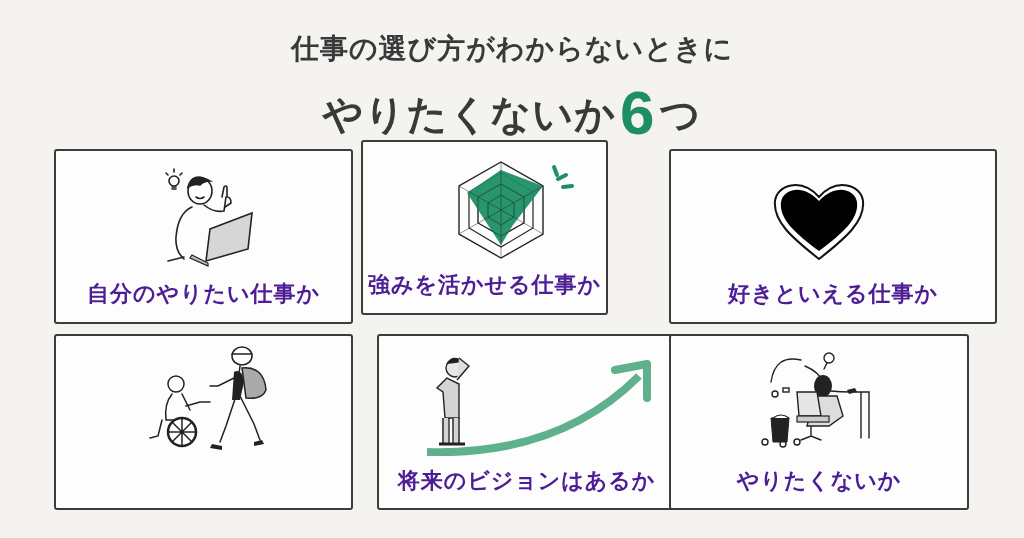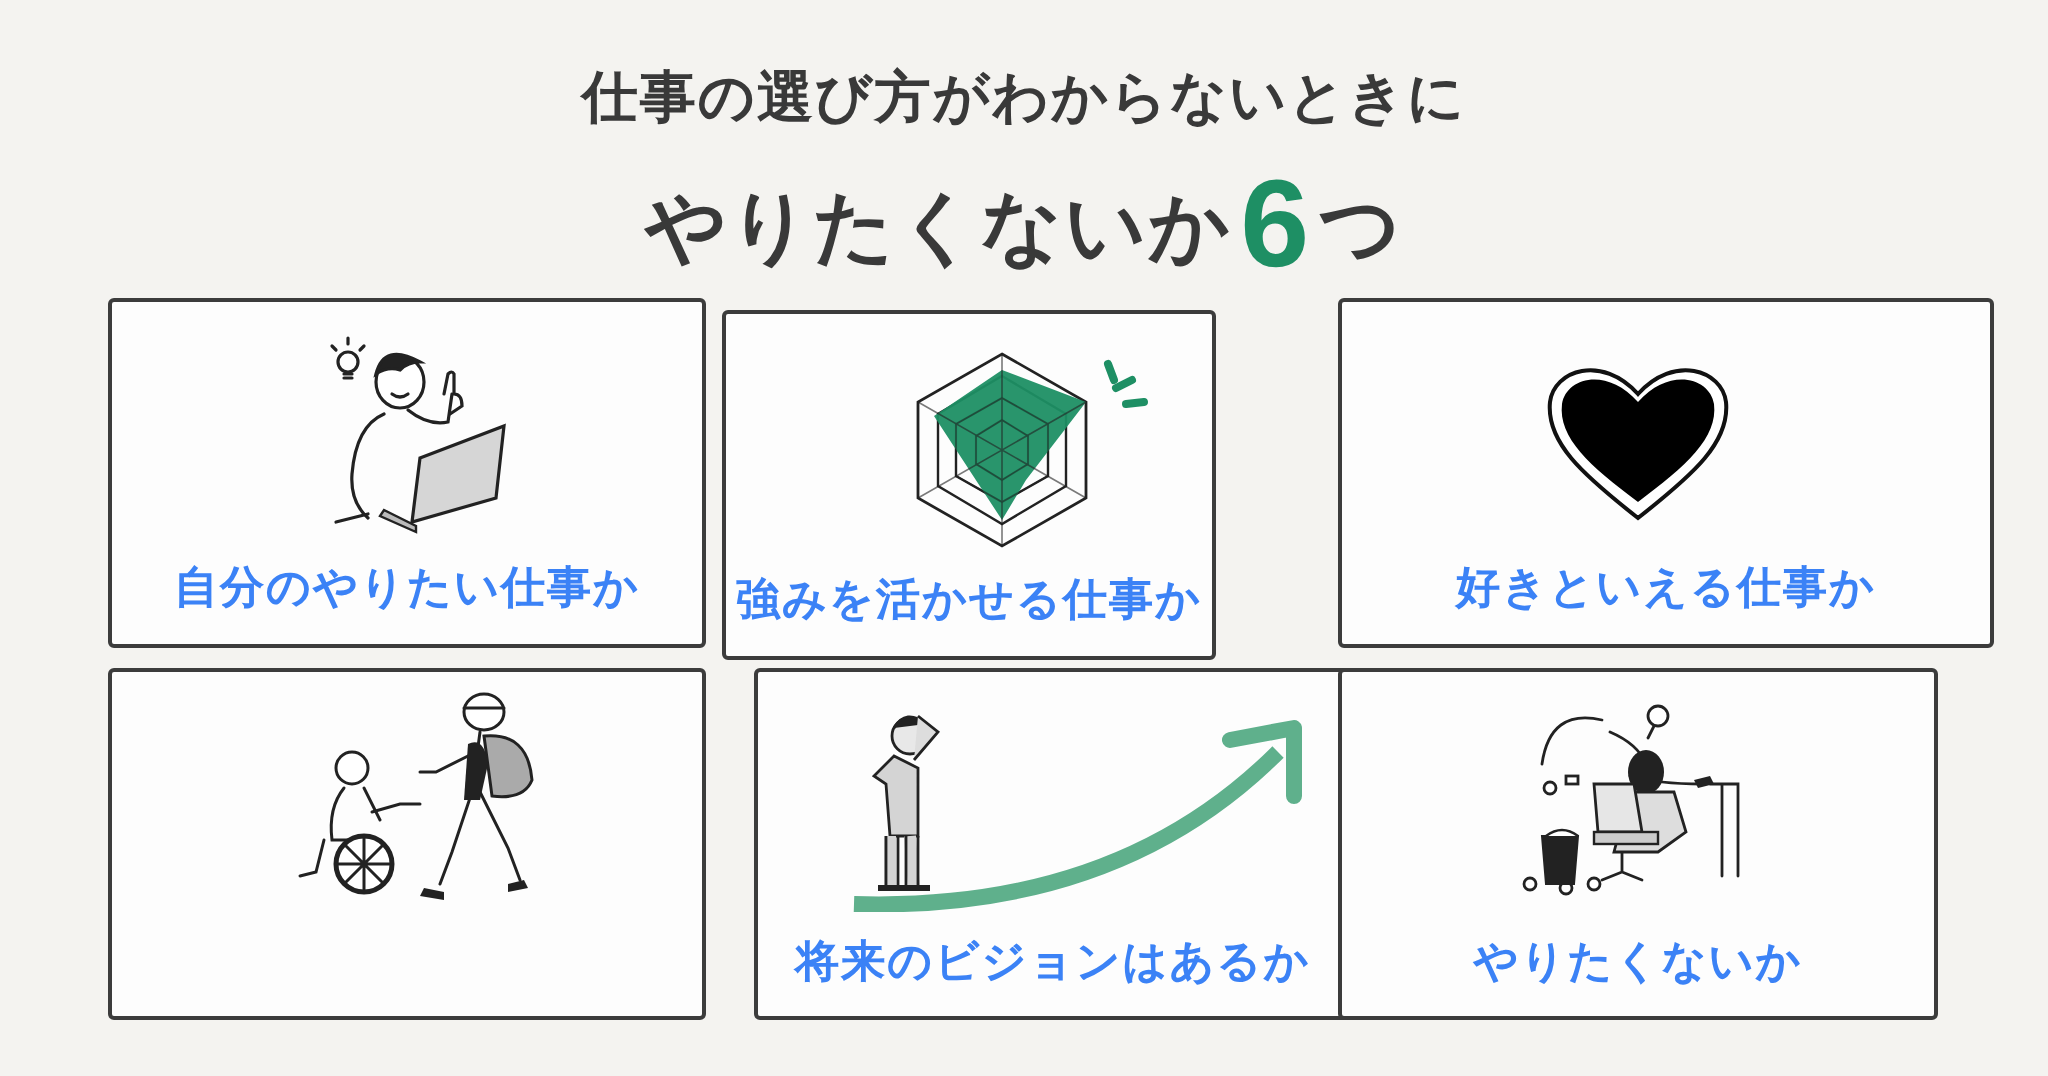--- a/index.html
+++ b/index.html
@@ -16,21 +16,21 @@
   }
   .title.l1 { top: 24px; font-size: 28px; line-height: 50px; }
   .title.l2 { top: 84px; font-size: 40px; line-height: 58px; }
   .title .num { color: #1e8f64; font-size: 62px; vertical-align: -6px; padding: 0 4px; font-family: "Liberation Sans", sans-serif; }
   .card {
     position: absolute; box-sizing: border-box;
     background: #fdfdfd; border: 2px solid #3c3c3c; border-radius: 3px;
   }
   .card .label {
     position: absolute; left: 0; right: 0; text-align: center;
-    font-weight: bold; font-size: 22px; color: #3b82f6; letter-spacing: 1px;
+    font-weight: bold; font-size: 22px; color: #4c1d95; letter-spacing: 1px;
   }
   .card svg { position: absolute; }
 </style>
 </head>
 <body>
 
 <div class="title l1">仕事の選び方がわからないときに</div>
 <div class="title l2">
   <span>やりたくないか</span><span class="num">6</span><span>つ</span>
 </div>
@@ -48,21 +48,21 @@
       <path d="M52 44 q10 8 20 6 l2 -14"></path>
       <path d="M70 36 l2 -10 q2 -2 3 0 l0 10 q4 0 4 6 l-6 4"></path>
       <path d="M16 100 l16 -4"></path>
     </g>
     <path d="M58 68 L100 52 L96 88 L54 100 z" fill="#d6d6d6" stroke="#222" stroke-width="1.6"></path>
     <path d="M40 94 l16 8 l0 3 l-18 -8z" fill="#bbb" stroke="#222" stroke-width="1.2"></path>
   </svg>
   <div class="label" style="top:128px;">自分のやりたい仕事か</div>
 </div>
 
-<div class="card" style="left:361px; top:155px; width:247px; height:175px;">
+<div class="card" style="left:361px; top:140px; width:247px; height:175px;">
   <svg width="150" height="110" viewBox="0 0 150 110" style="left:80px; top:15px;">
     <polygon points="58,5 100,29 100,77 58,101 16,77 16,29" fill="none" stroke="#222" stroke-width="1.4"></polygon>
     <polygon points="58,16 90,35 90,71 58,90 26,71 26,35" fill="none" stroke="#222" stroke-width="1.2"></polygon>
     <polygon points="58,27 81,40 81,66 58,79 35,66 35,40" fill="none" stroke="#222" stroke-width="1.2"></polygon>
     <polygon points="58,38 71,46 71,60 58,68 45,60 45,46" fill="none" stroke="#222" stroke-width="1.2"></polygon>
     <polygon points="58,13 100,29 70,68 58,88 24,36" fill="#1e8f64" opacity="0.95"></polygon>
     <g stroke="#222" stroke-width="0.8" opacity="0.6" fill="none">
       <polygon points="58,27 81,40 81,66 58,79 35,66 35,40"></polygon>
       <polygon points="58,38 71,46 71,60 58,68 45,60 45,46"></polygon>
       <path d="M58 5 V101 M16 29 L100 77 M100 29 L16 77"></path>

